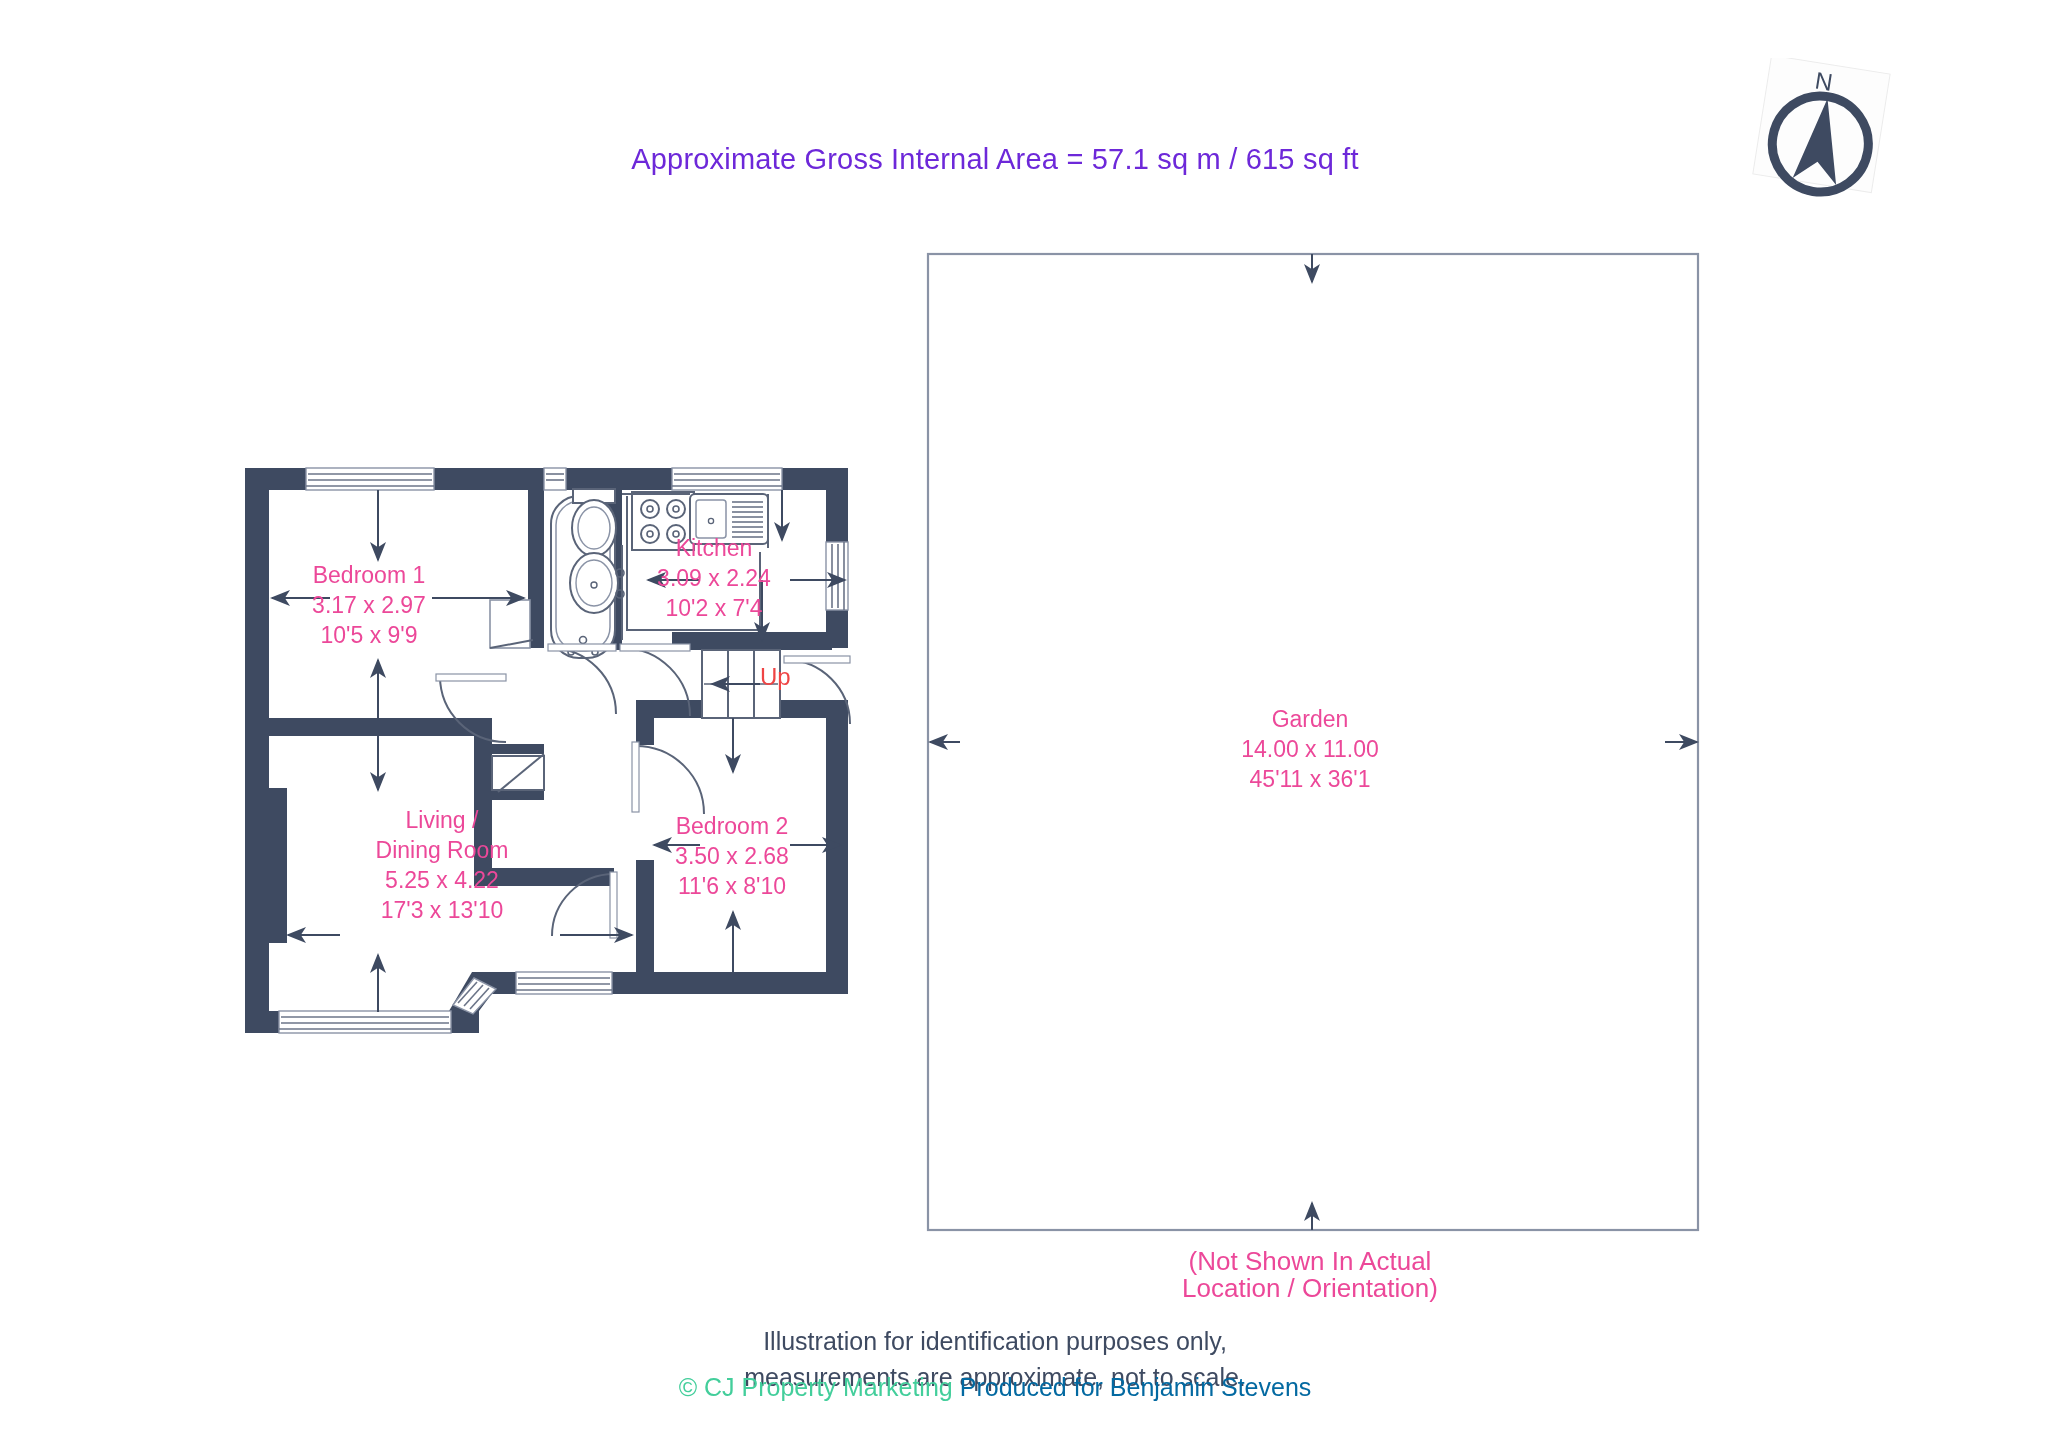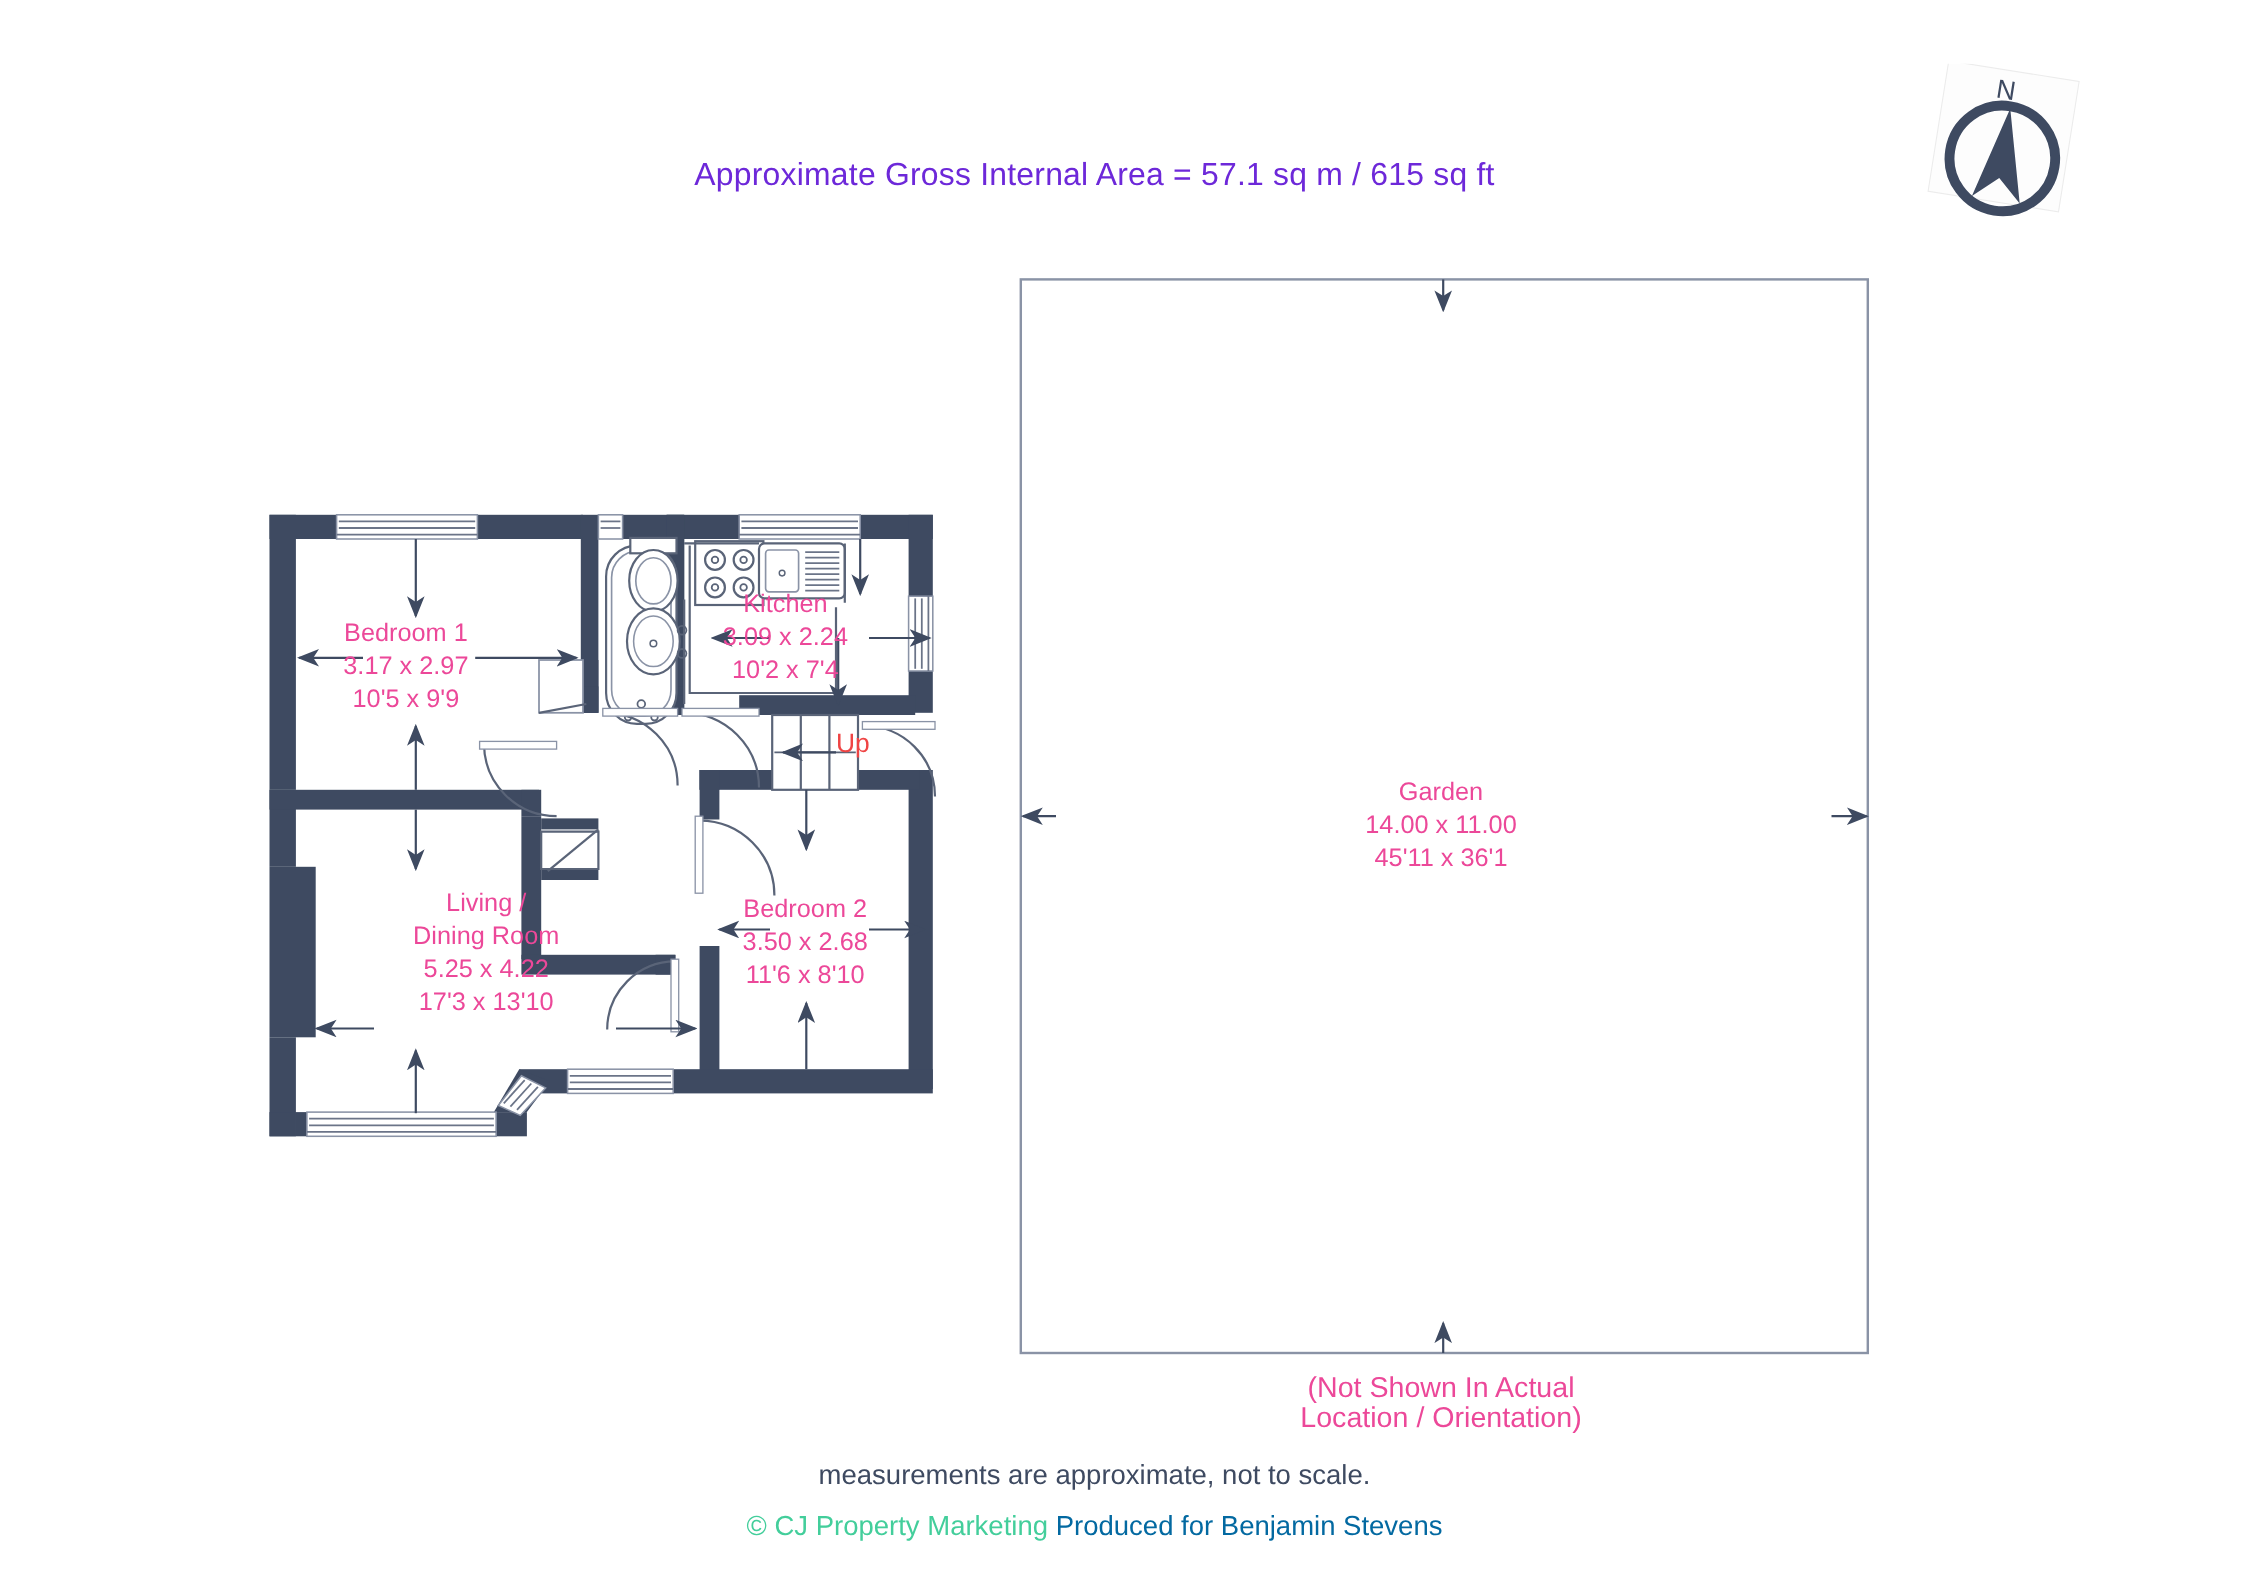--- a/index.html
+++ b/index.html
@@ -379,20 +379,21 @@
   </div>
 
   <div class="up-label" style="left:760px; top:663px;">Up</div>
 
   <div class="garden-note" style="left:1310px; top:1248px;">
     <span style="display:block">(Not Shown In Actual</span>
     <span style="display:block">Location / Orientation)</span>
   </div>
 
   <div class="footer">
+    <span class="line">Illustration for identification purposes only,</span>
     <span class="line">measurements are approximate, not to scale.</span>
   </div>
 
   <div class="credit">
     <span class="cj">© CJ Property Marketing</span><span class="prod">Produced for Benjamin Stevens</span>
   </div>
 
 </div>
 
 </body></html>

